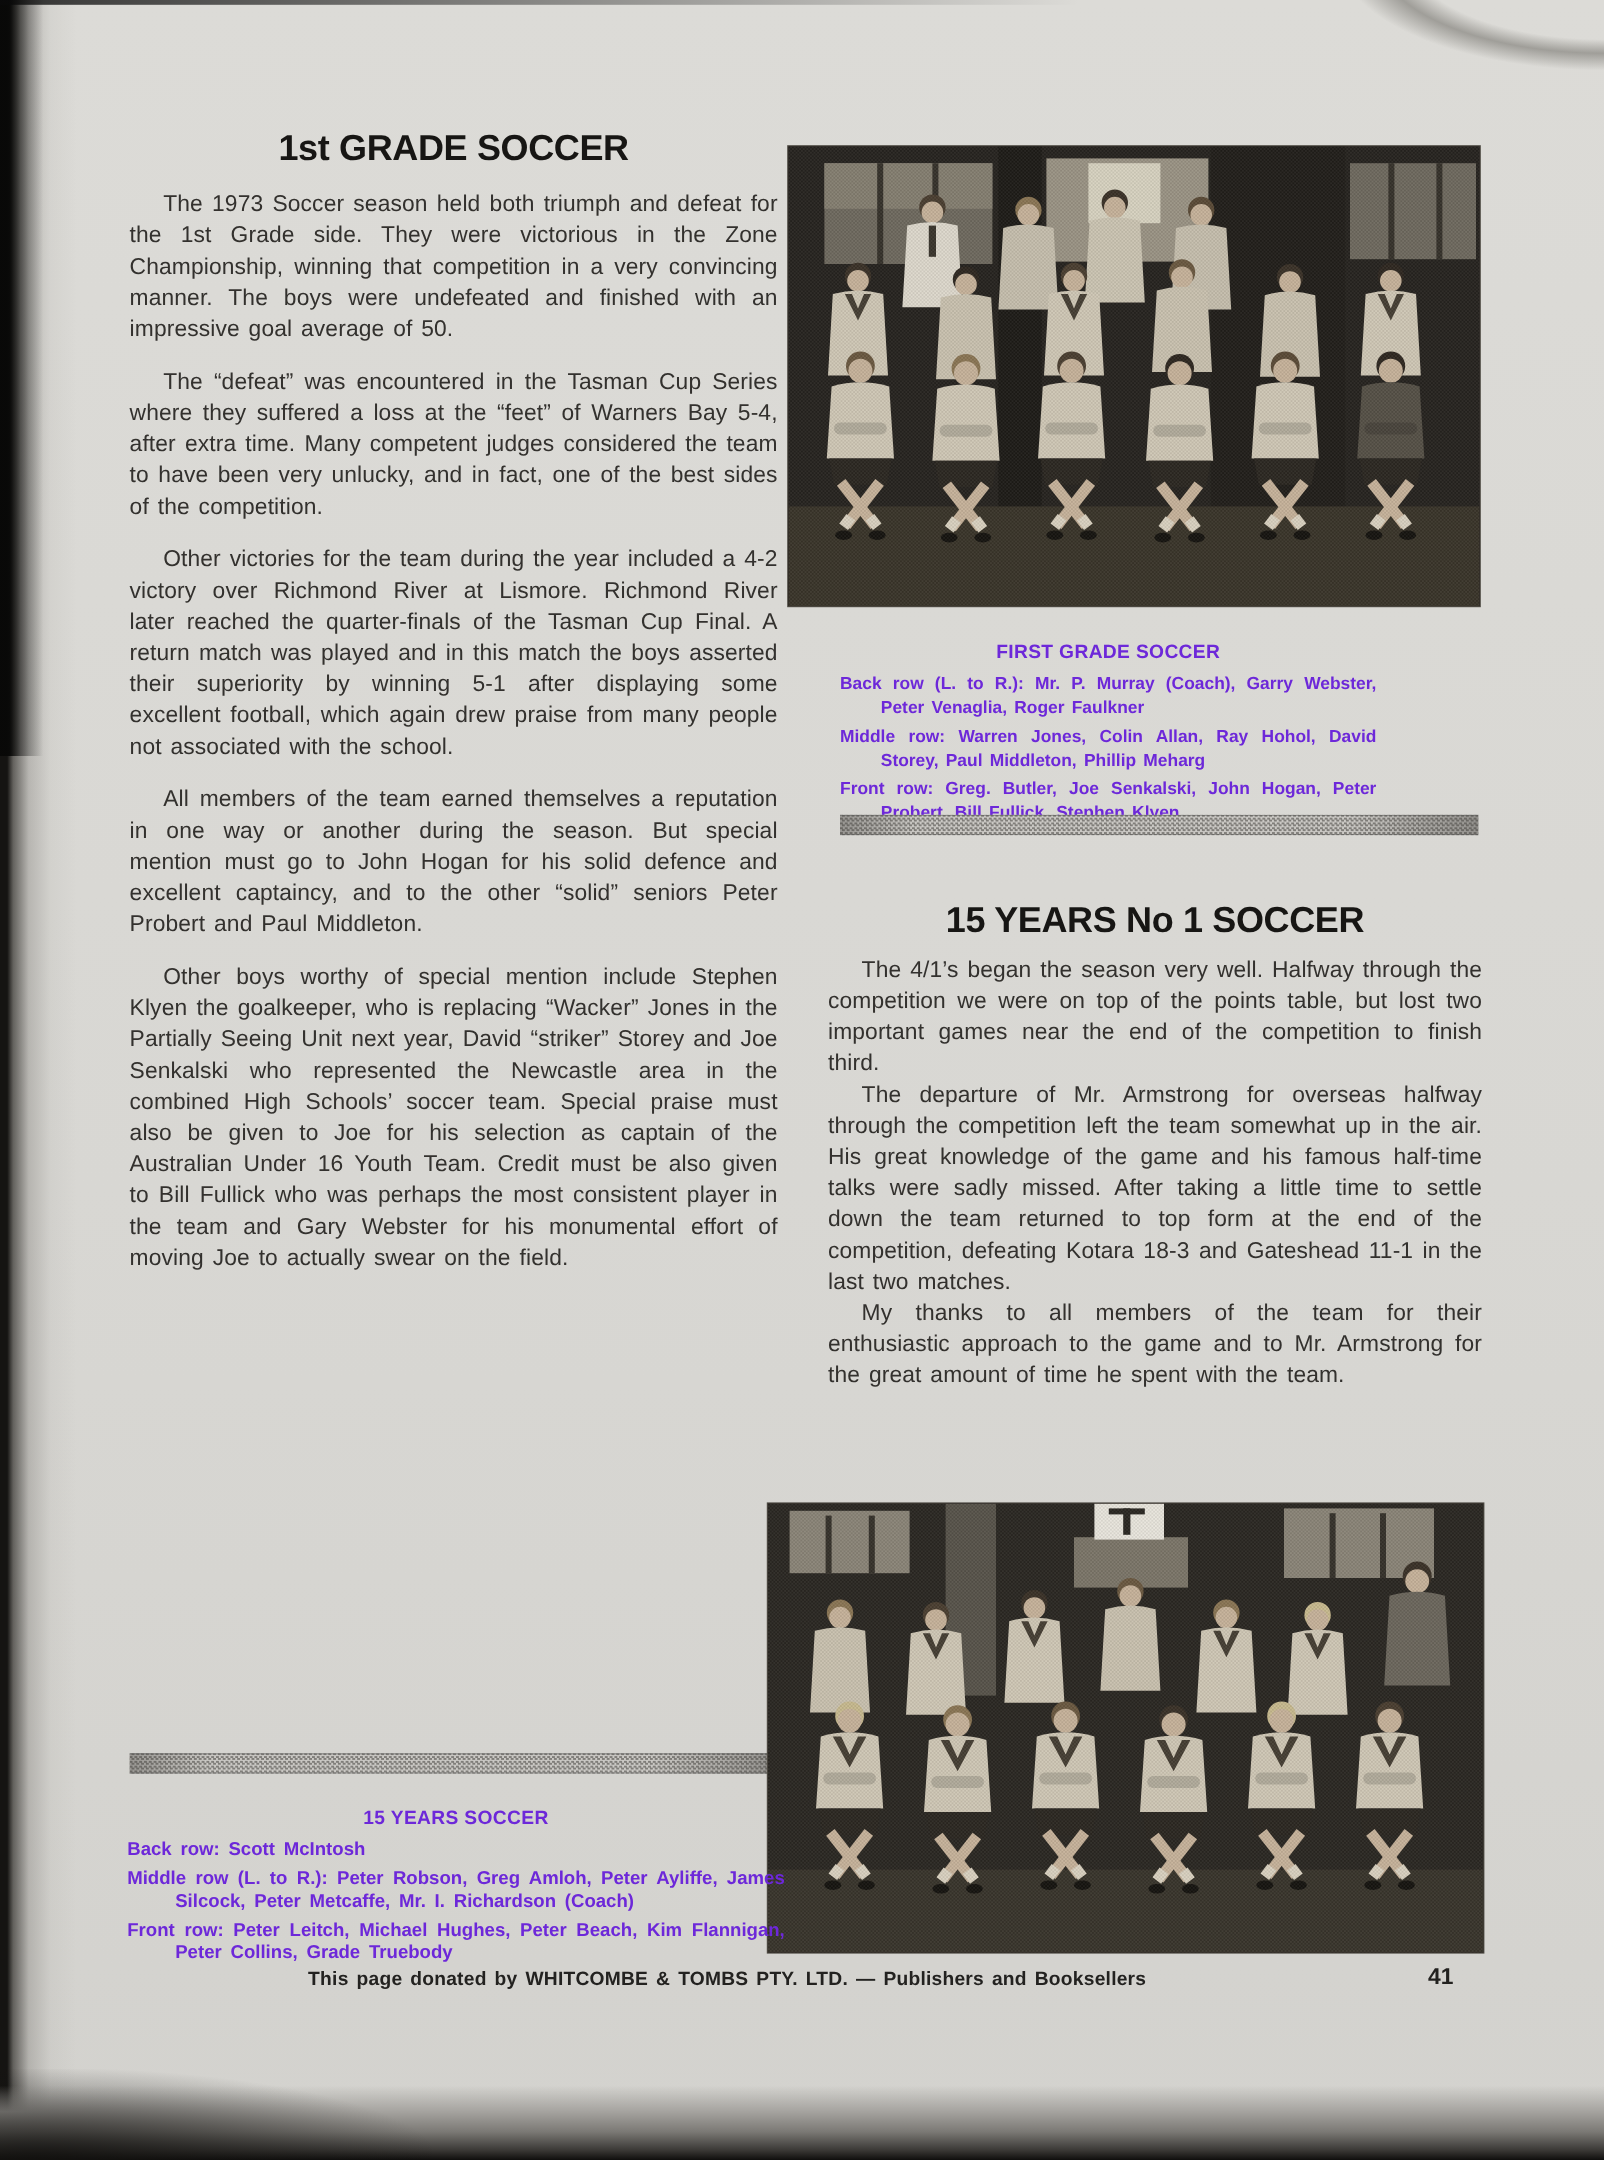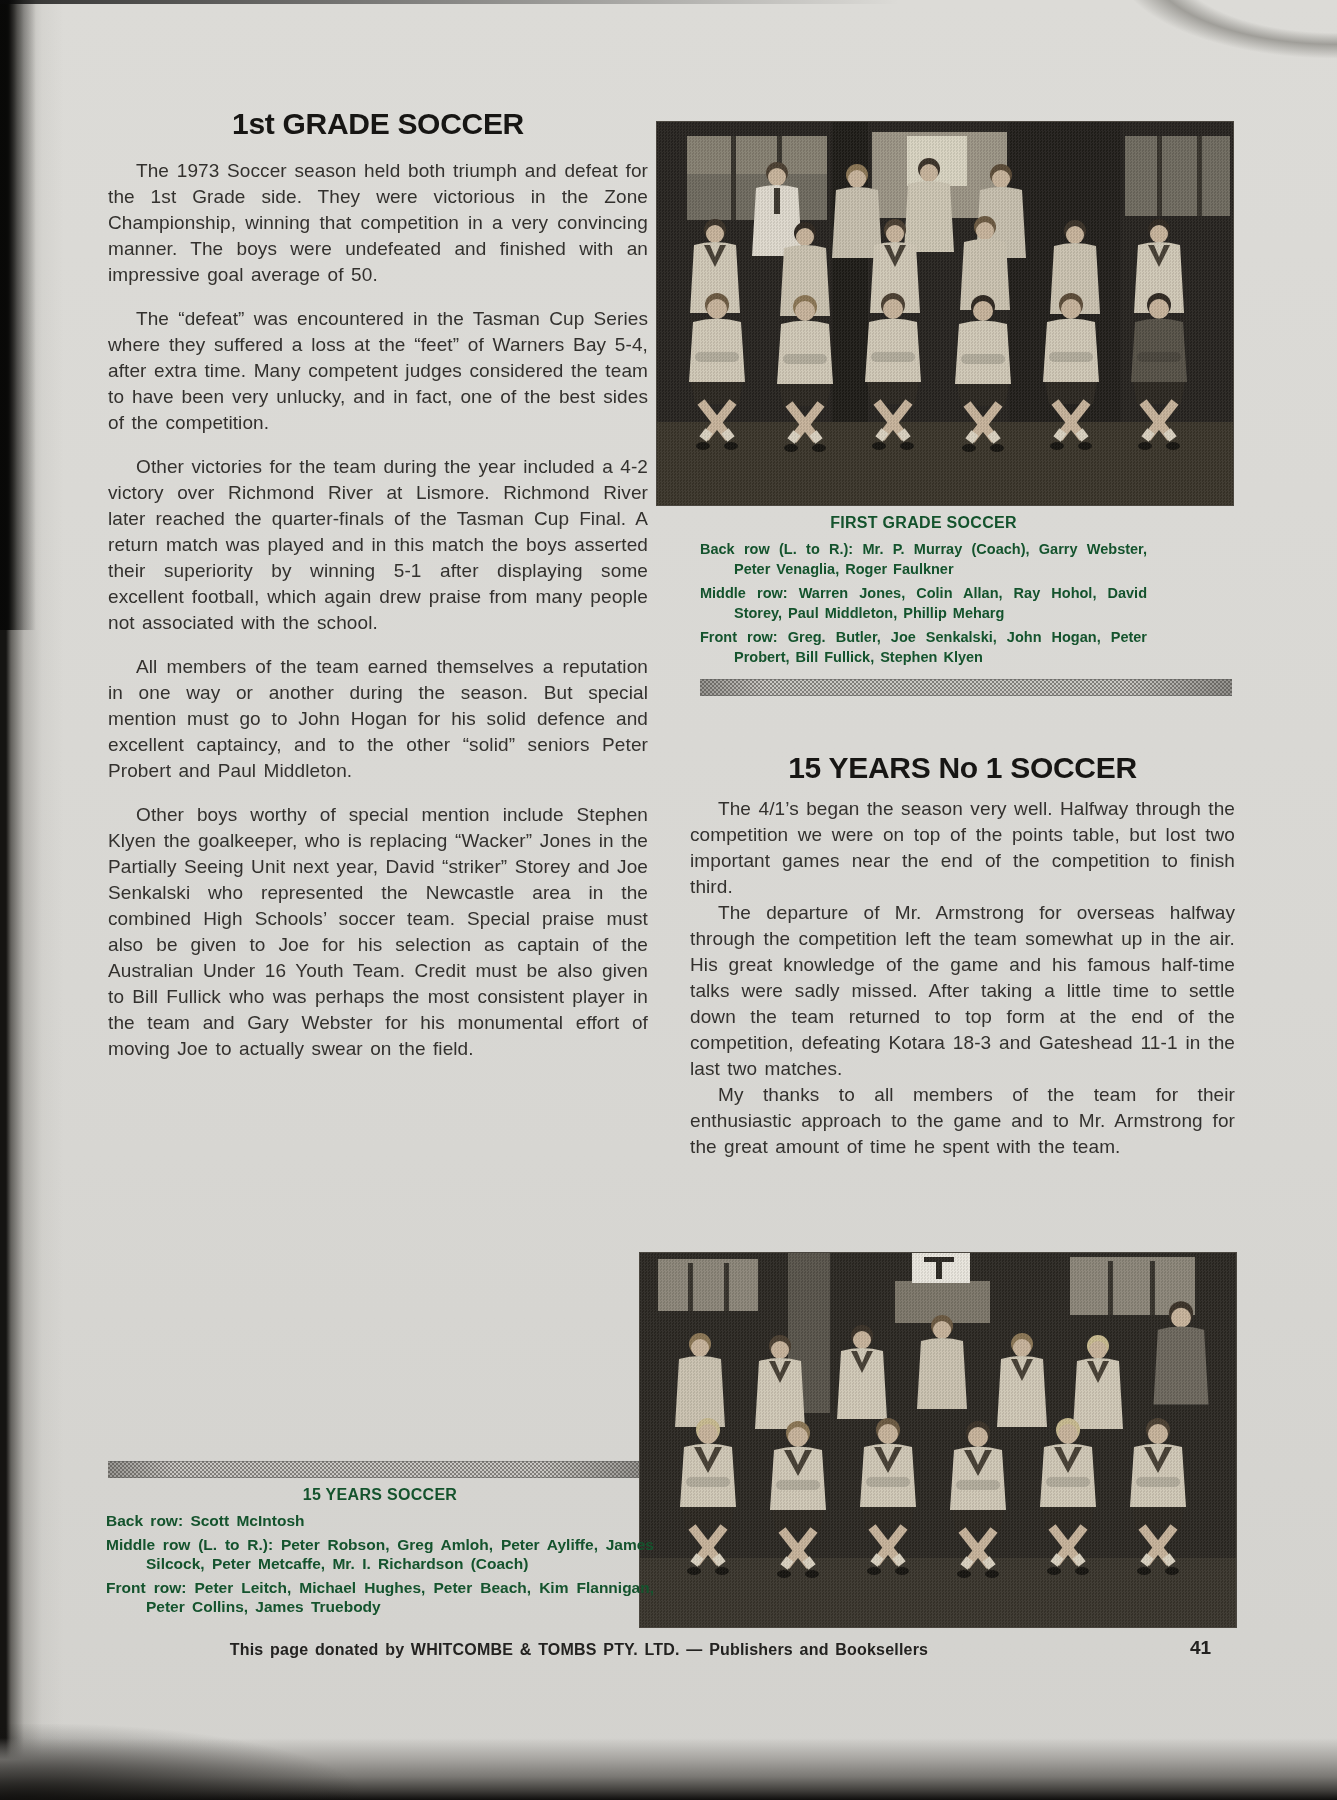--- a/index.html
+++ b/index.html
@@ -41,38 +41,38 @@
   
   .halftone{position:absolute;height:17px;
     background-image:
       linear-gradient(90deg,rgba(70,68,64,.38) 0%,rgba(70,68,64,0) 12%,rgba(70,68,64,0) 80%,rgba(70,68,64,.42) 100%),
       repeating-conic-gradient(#807e7a 0% 25%,#cac8c4 0% 50%);
     background-size:100% 100%,4px 4px;
     box-shadow:inset 0 1px 0 rgba(90,90,88,.5), inset 0 -1px 0 rgba(90,90,88,.5);}
   #band-left{left:108px;top:1461px;width:544px;}
   #band-right{left:700px;top:679px;width:532px;}
   
-  .caption{position:absolute;color:#14532d;}
+  .caption{position:absolute;color:#6d28d9;margin-top:21px;}
   .caption .cap-title{text-align:center;font-weight:bold;font-size:16px;
     letter-spacing:.3px;margin:0 0 7px 0;}
   .caption .entry{font-weight:bold;text-align:justify;word-spacing:2px;margin:0 0 4px 0;}
   #caption-first{left:700px;top:514px;width:447px;}
   #caption-first .entry{font-size:14.5px;line-height:20px;padding-left:34px;text-indent:-34px;}
   #caption-fifteen{left:106px;top:1486px;width:548px;}
   #caption-fifteen .entry{font-size:15.5px;line-height:19.5px;padding-left:40px;text-indent:-40px;word-spacing:3px;}
   
   .photo{position:absolute;background:#26231f;box-shadow:0 0 0 1px #4a463f;}
   .photo svg{display:block;width:100%;height:100%;}
   .photo::after{content:"";position:absolute;inset:0;pointer-events:none;
     background-image:repeating-conic-gradient(rgba(255,255,255,.05) 0% 25%,rgba(0,0,0,.08) 0% 50%);
     background-size:3px 3px;}
   #photo-first{left:657px;top:122px;width:576px;height:383px;}
   #photo-fifteen{left:640px;top:1253px;width:596px;height:374px;}
   
-  #footer{position:absolute;left:139px;top:1641px;width:880px;text-align:center;
+  #footer{position:absolute;left:166px;top:1641px;width:880px;text-align:center;
     font-weight:bold;font-size:16px;letter-spacing:.2px;color:#232220;word-spacing:2px;}
   #page-number{position:absolute;left:1190px;top:1637px;font-weight:bold;font-size:19px;color:#232220;}
 </style>
 </head>
 <body>
 
 <div class="gutter"></div>
 <div class="gutter-top"></div>
 <div class="top-edge"></div>
 <div class="corner-shadow"></div>
@@ -195,17 +195,17 @@
     <use href="#psit" x="298" y="165" width="80" height="170" style="--v:#453e33;--hair:#3a3127"></use>
     <use href="#psit" x="388" y="162" width="80" height="170" style="--v:#453e33;--hair:#c7b98e"></use>
     <use href="#psit" x="478" y="162" width="80" height="170" style="--v:#453e33;--hair:#4a3e30"></use>
   </svg>
 </div>
 
 <div class="caption" id="caption-fifteen">
   <div class="cap-title">15 YEARS SOCCER</div>
   <p class="entry">Back row: Scott McIntosh</p>
   <p class="entry">Middle row (L. to R.): Peter Robson, Greg Amloh, Peter Ayliffe, James Silcock, Peter Metcaffe, Mr. I. Richardson (Coach)</p>
-  <p class="entry">Front row: Peter Leitch, Michael Hughes, Peter Beach, Kim Flannigan, Peter Collins, James Truebody</p>
+  <p class="entry">Front row: Peter Leitch, Michael Hughes, Peter Beach, Kim Flannigan, Peter Collins, Grade Truebody</p>
 </div>
 
 <div id="footer">This page donated by WHITCOMBE &amp; TOMBS PTY. LTD. — Publishers and Booksellers</div>
 <div id="page-number">41</div>
 
 </body></html>

